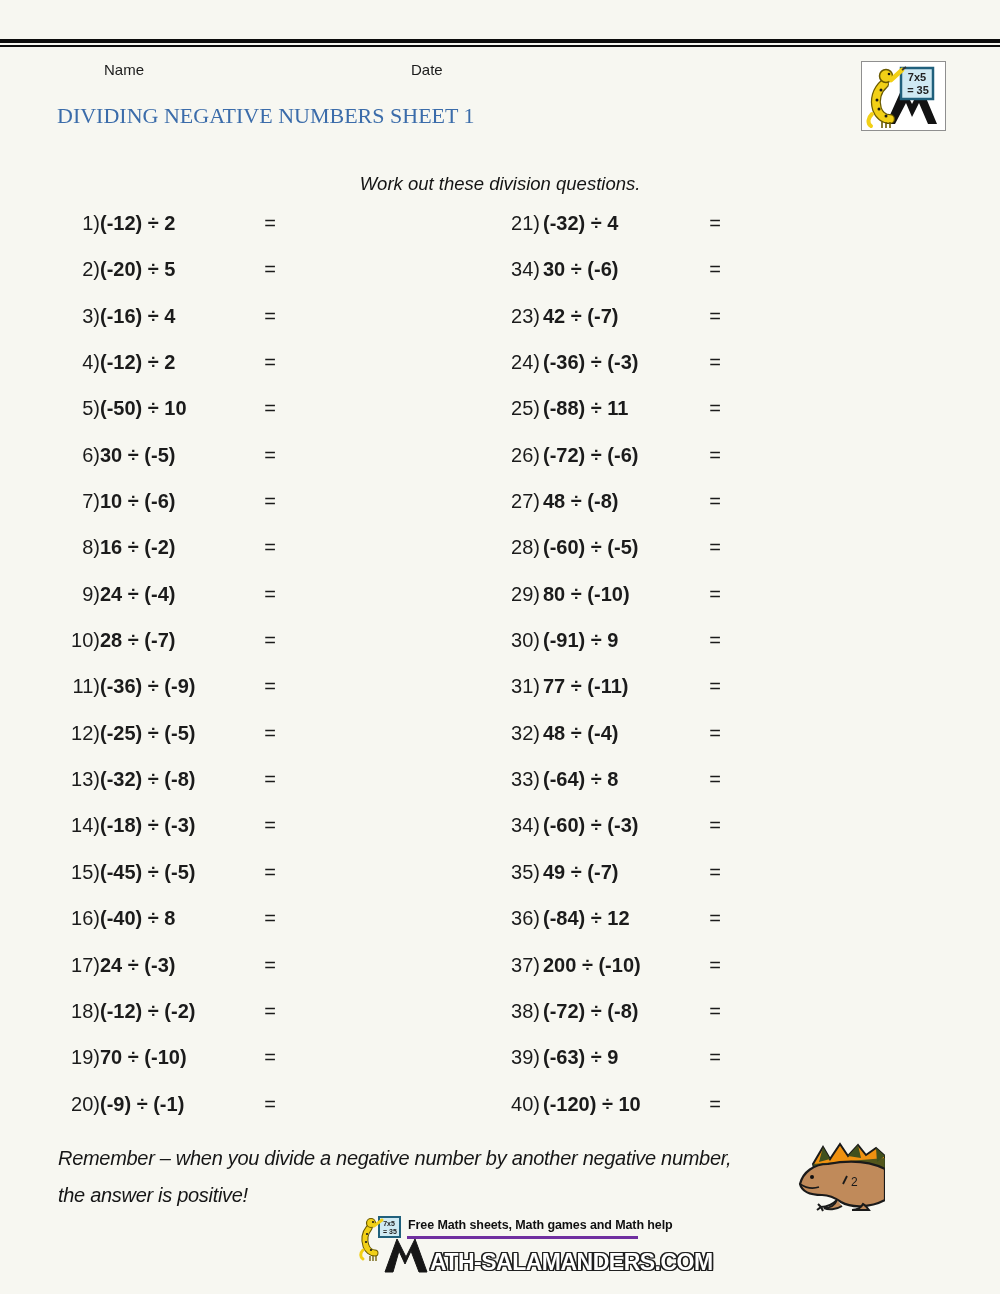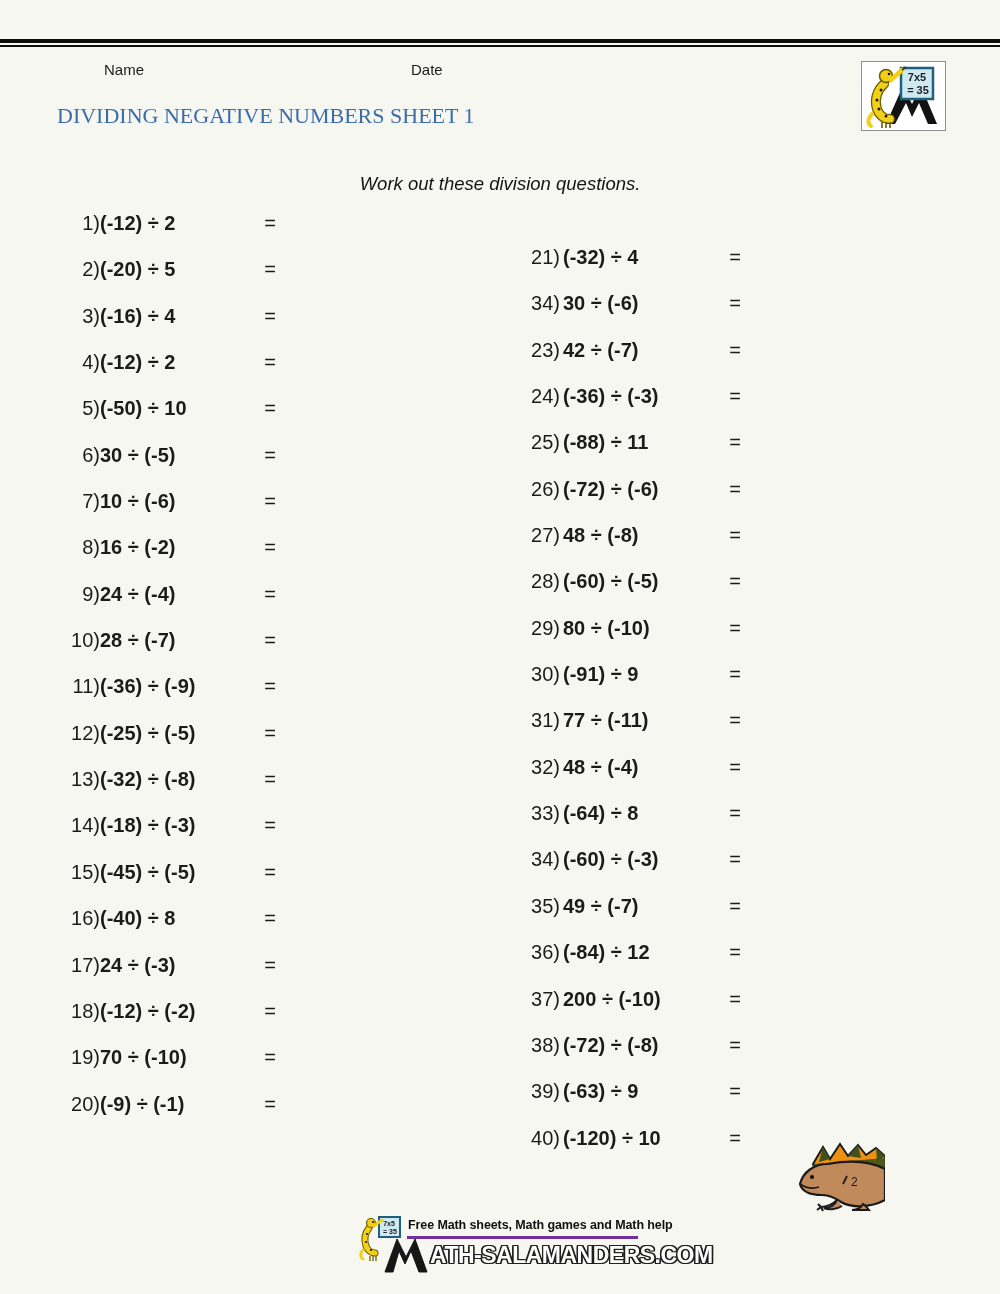--- a/index.html
+++ b/index.html
@@ -20,21 +20,21 @@
     position:absolute;left:57px;top:103px;margin:0;
     font-family:"Liberation Serif",serif;font-weight:400;
     font-size:22px;color:#3b6caa;letter-spacing:0px;white-space:nowrap;
   }
   .instruction{
     position:absolute;left:0;top:173px;width:1000px;text-align:center;
     font-style:italic;font-size:18.5px;color:#141414;
   }
   .col{position:absolute;top:212px;width:330px;}
   .col.left{left:0;}
-  .col.right{left:460px;margin-top:34px;}
+  .col.right{left:440px;}
   .prob-row{position:relative;height:46.35px;font-size:20px;}
   .p-num{position:absolute;left:0;top:0;width:100px;text-align:right;}
   .p-expr{position:absolute;top:0;text-align:left;white-space:nowrap;font-weight:bold;}
   .left .p-expr{left:100px;width:147px;}
   .right .p-expr{left:103px;width:153px;}
   .p-eq{position:absolute;top:0;width:24px;text-align:center;}
   .left .p-eq{left:258px;}
   .right .p-eq{left:263px;}
   .reminder{
     position:absolute;left:58px;top:1140px;
@@ -45,21 +45,21 @@
   .footer-icon{position:absolute;left:357px;top:1214px;}
   .tagline{
     position:absolute;left:408px;top:1218px;
     font-size:12.5px;font-weight:bold;letter-spacing:-0.1px;color:#101010;
   }
   .purple-rule{position:absolute;left:407px;top:1236px;width:231px;height:3px;background:#7030a0;}
   .wordmark{position:absolute;left:383px;top:1237px;display:flex;align-items:flex-start;}
   .wordmark-m{display:block;}
   .wordmark-text{
     font-size:23px;font-weight:bold;color:#ffffff;letter-spacing:-0.5px;
-    margin-left:1px;margin-top:5px;white-space:nowrap;
+    margin-left:1px;margin-top:12px;white-space:nowrap;
     text-shadow:-1.4px -1.4px 0 #1f1f1f,1.4px -1.4px 0 #1f1f1f,-1.4px 1.4px 0 #1f1f1f,
                 1.4px 1.4px 0 #1f1f1f,-1.4px 0 0 #1f1f1f,1.4px 0 0 #1f1f1f,
                 0 -1.4px 0 #1f1f1f,0 1.4px 0 #1f1f1f;
   }
 </style>
 </head>
 <body>
 
 <div class="page">
 
@@ -297,20 +297,24 @@
         <span class="p-expr">(-63) ÷ 9</span>
         <span class="p-eq">=</span>
       </div>
       <div class="prob-row">
         <span class="p-num">40)</span>
         <span class="p-expr">(-120) ÷ 10</span>
         <span class="p-eq">=</span>
       </div>
     </div>
 
+  <div class="reminder">
+    <div>Remember – when you divide a negative number by another negative number,</div>
+    <div>the answer is positive!</div>
+  </div>
 
   <svg class="lizard" width="88" height="74" viewBox="0 0 88 74">
 
     <g>
       <path d="M16 26 L26 9 L33 21 L43 6 L51 18 L61 7 L69 17 L79 10 L88 18 L88 34 L18 34 Z" fill="#ef9110" stroke="#1a1a1a" stroke-width="2"></path>
       <path d="M26 9 L33 21 L22 24 Z" fill="#41501d"></path>
       <path d="M51 18 L61 7 L64 20 Z" fill="#41501d"></path>
       <path d="M79 10 L88 18 L80 24 Z" fill="#41501d"></path>
       <path d="M16 26 L88 20 L88 30 L18 33 Z" fill="#41501d" opacity="0.9"></path>
     </g>

